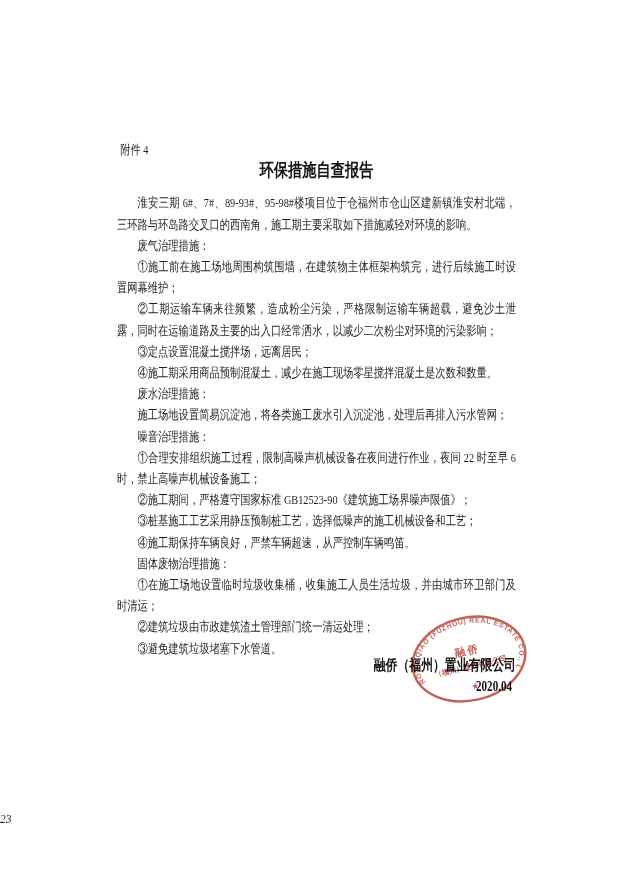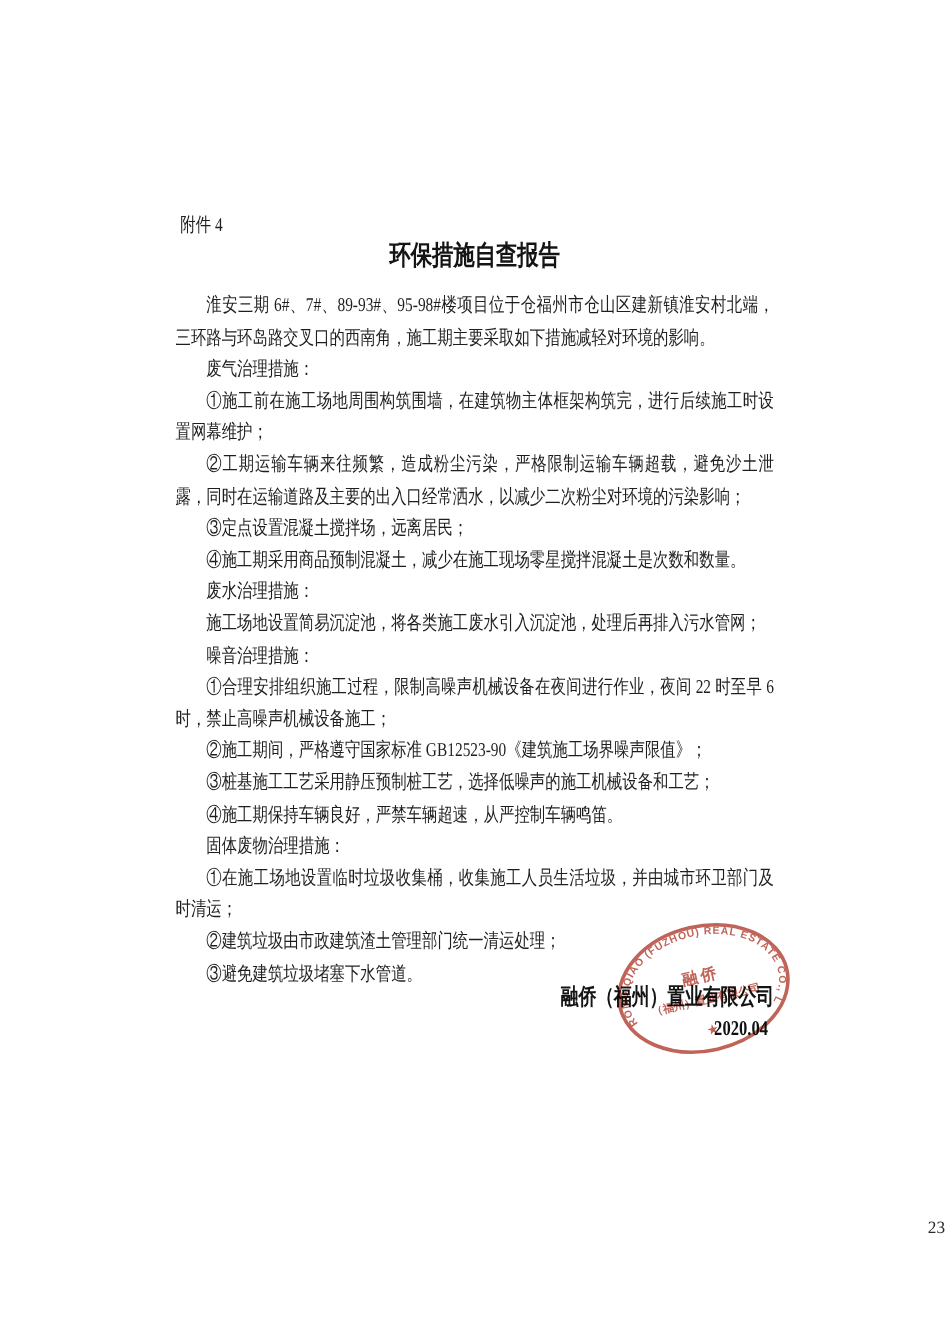--- a/index.html
+++ b/index.html
@@ -67,23 +67,24 @@
     mix-blend-mode: multiply;
     opacity: 0.85;
     z-index: 3;
     pointer-events: none;
   }
   .page-number {
     position: absolute;
     left: 0;
     top: 813px;
     width: 100%;
-    text-align: right;
+    text-align: left;
     font-size: 11.5px;
     color: #2a2a2a;
+    font-style: italic;
   }
 </style>
 </head>
 <body>
 
 <div class="page">
 
   <div class="content">
     <div class="attachment">附件 4</div>
     <h1 class="title">环保措施自查报告</h1>

